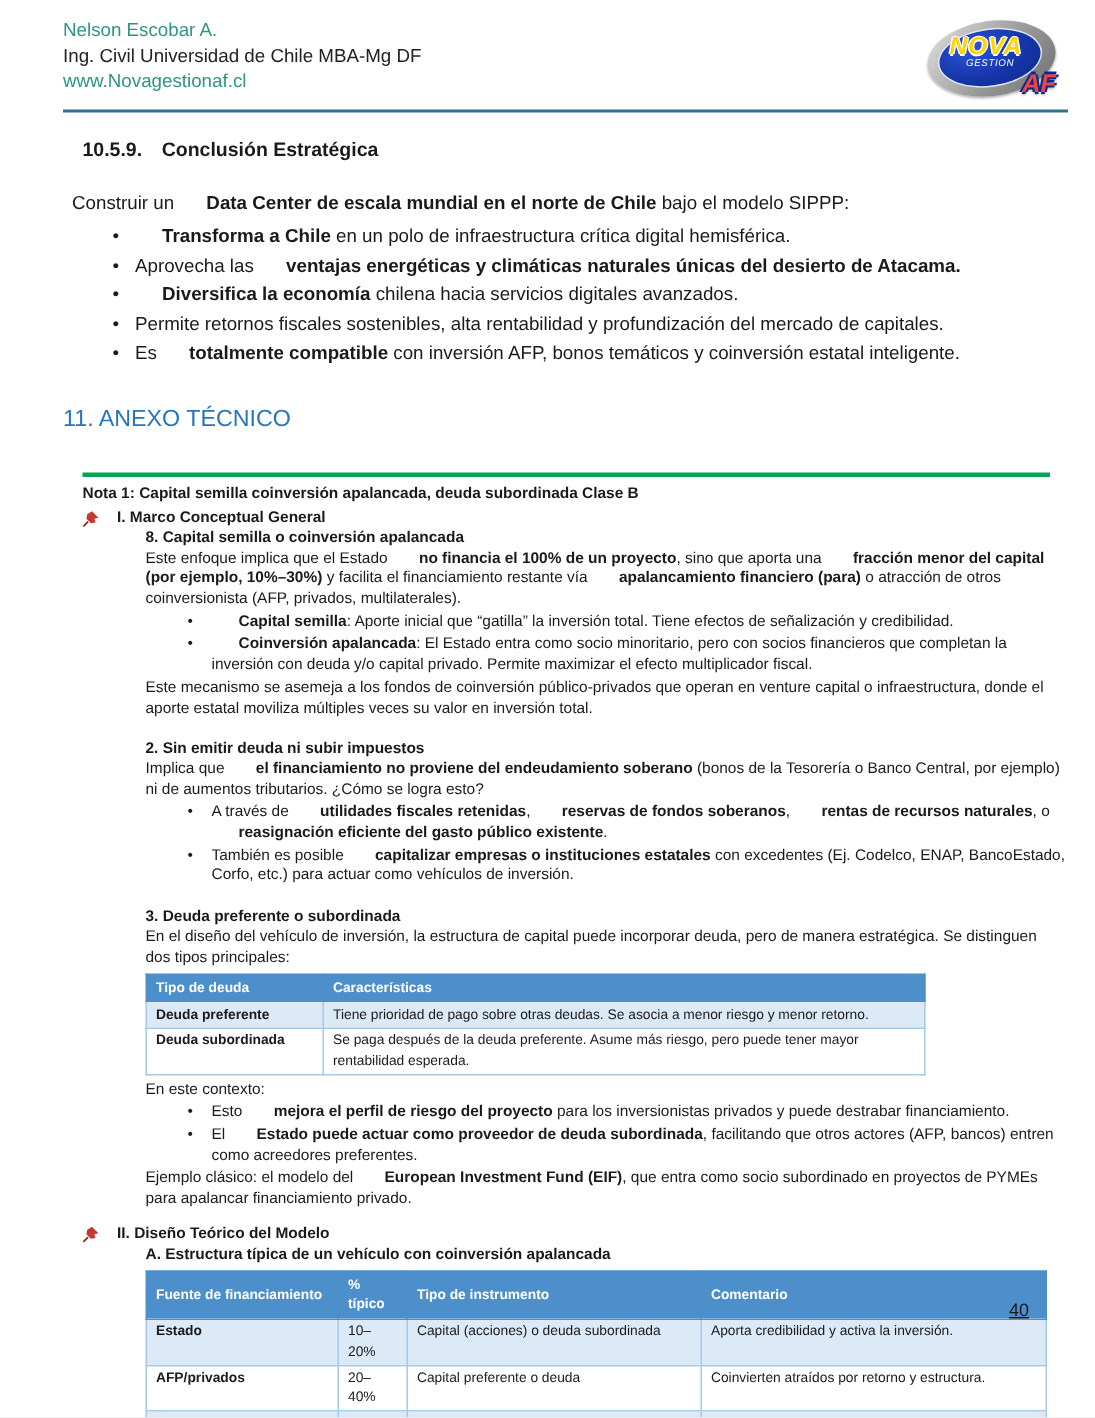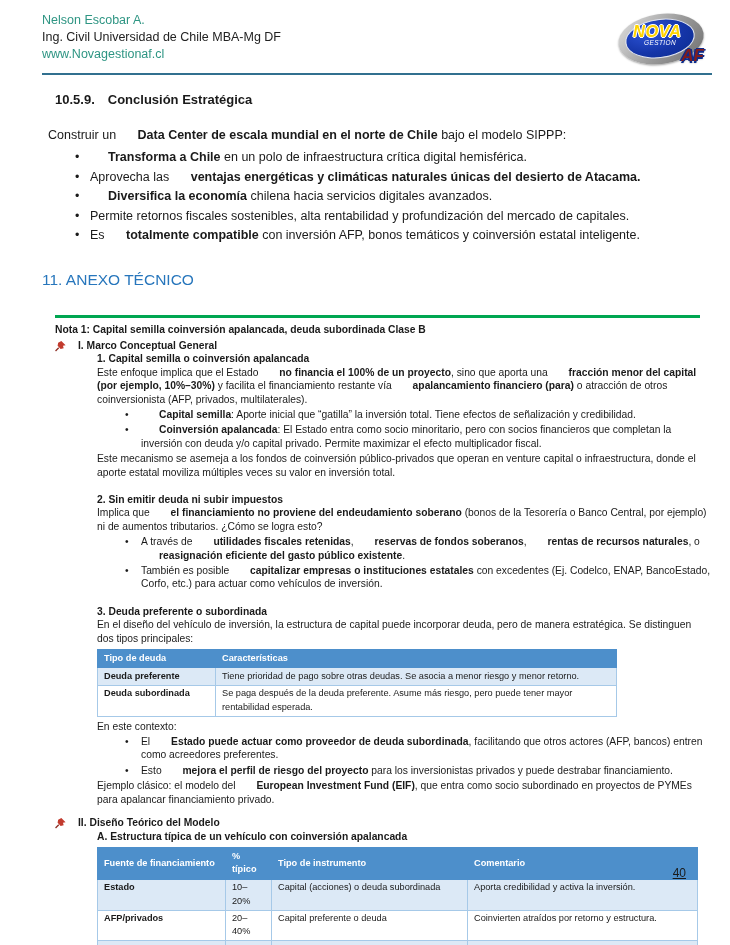--- a/index.html
+++ b/index.html
@@ -21,21 +21,21 @@
   .logo{position:relative;width:92px;height:56px;margin-right:2px;}
   .logo-ring{position:absolute;left:2px;top:2px;width:86px;height:50px;border-radius:50%;
              background:linear-gradient(135deg,#e2e2e2 0%,#9a9a9a 55%,#6f6f6f 100%);
              transform:rotate(-8deg);box-shadow:0 1px 2px rgba(0,0,0,.35);}
   .logo-blue{position:absolute;left:9px;top:7px;width:70px;height:39px;border-radius:50%;
              background:radial-gradient(ellipse at 35% 30%,#2d55d8 0%,#1535A8 55%,#0B2C8F 100%);
              transform:rotate(-8deg);border:1.5px solid #dfe4f2;}
   .logo-nova{position:absolute;left:17px;top:10px;font-size:16.5px;font-weight:bold;font-style:italic;
              color:#FFD400;letter-spacing:.5px;text-shadow:-1px 0 #fff,1px 0 #fff,0 -1px #fff,0 1px #fff;}
   .logo-gestion{position:absolute;left:28px;top:27px;font-size:6.5px;font-style:italic;color:#fff;letter-spacing:.4px;}
-  .logo-af{position:absolute;right:4px;bottom:2px;font-size:17px;font-weight:bold;font-style:italic;color:#7f1d1d;
+  .logo-af{position:absolute;right:4px;bottom:2px;font-size:17px;font-weight:bold;font-style:italic;color:#ef4444;
            text-shadow:-1.5px 0 #0B2C8F,1.5px 0 #0B2C8F,0 -1.5px #0B2C8F,0 1.5px #0B2C8F,0 2px 2px rgba(0,0,0,.4);}
   .header-rule{border:0;border-top:2px solid var(--header-rule);margin-top:5px;width:670px;}
   
   .sec-heading{margin:17px 0 0 13px;font-size:13px;font-weight:bold;}
   .sec-heading .num{margin-right:13px;}
   .concl{font-size:12.5px;}
   .concl-intro{margin:19px 0 0 6px;line-height:18px;}
   .concl-list{list-style:none;margin:4px 0 0 33px;}
   .concl-list li{position:relative;padding-left:15px;line-height:19.5px;}
   .concl-list li::before{content:"\2022";position:absolute;left:0;top:0;}
@@ -109,21 +109,21 @@
 
     <div class="part-heading">
       <svg class="pin" width="11" height="12" viewBox="0 0 16 16">
         <path d="M9.2 0.6 L15.4 6.8 L11.6 7.8 L12.6 11.4 L8.2 12.2 L3.8 7.8 L4.6 3.4 Z" fill="#C23B2E"></path>
         <path d="M5.4 10.6 L0.8 15.2" stroke="#8B2A20" stroke-width="1.8" fill="none"></path>
       </svg>
       <span>I. Marco Conceptual General</span>
     </div>
 
     <div class="indent">
-      <div class="sub-heading">1. Capital semilla o coinversión apalancada</div>
+      <div class="sub-heading">8. Capital semilla o coinversión apalancada</div>
       <p>Este enfoque implica que el Estado <b>no financia el 100% de un proyecto</b>, sino que aporta una <b>fracción menor del capital (por ejemplo, 10%–30%)</b> y facilita el financiamiento restante vía <b>apalancamiento financiero (para)</b> o atracción de otros coinversionista (AFP, privados, multilaterales).</p>
       <ul class="sub-list">
         <li><b>Capital semilla</b>: Aporte inicial que “gatilla” la inversión total. Tiene efectos de señalización y credibilidad.</li>
         <li><b>Coinversión apalancada</b>: El Estado entra como socio minoritario, pero con socios financieros que completan la inversión con deuda y/o capital privado. Permite maximizar el efecto multiplicador fiscal.</li>
       </ul>
       <p>Este mecanismo se asemeja a los fondos de coinversión público-privados que operan en venture capital o infraestructura, donde el aporte estatal moviliza múltiples veces su valor en inversión total.</p>
 
       <div class="sub-heading sp14">2. Sin emitir deuda ni subir impuestos</div>
       <p>Implica que <b>el financiamiento no proviene del endeudamiento soberano</b> (bonos de la Tesorería o Banco Central, por ejemplo) ni de aumentos tributarios. ¿Cómo se logra esto?</p>
       <ul class="sub-list">
@@ -152,22 +152,22 @@
           </tr>
           <tr>
             <td>Deuda subordinada</td>
             <td>Se paga después de la deuda preferente. Asume más riesgo, pero puede tener mayor rentabilidad esperada.</td>
           </tr>
         </tbody>
       </table>
 
       <p>En este contexto:</p>
       <ul class="sub-list">
+        <li>Esto <b>mejora el perfil de riesgo del proyecto</b> para los inversionistas privados y puede destrabar financiamiento.</li>
         <li>El <b>Estado puede actuar como proveedor de deuda subordinada</b>, facilitando que otros actores (AFP, bancos) entren como acreedores preferentes.</li>
-        <li>Esto <b>mejora el perfil de riesgo del proyecto</b> para los inversionistas privados y puede destrabar financiamiento.</li>
       </ul>
       <p>Ejemplo clásico: el modelo del <b>European Investment Fund (EIF)</b>, que entra como socio subordinado en proyectos de PYMEs para apalancar financiamiento privado.</p>
     </div>
 
     <div class="part-heading sp10">
       <svg class="pin" width="11" height="12" viewBox="0 0 16 16">
         <path d="M9.2 0.6 L15.4 6.8 L11.6 7.8 L12.6 11.4 L8.2 12.2 L3.8 7.8 L4.6 3.4 Z" fill="#C23B2E"></path>
         <path d="M5.4 10.6 L0.8 15.2" stroke="#8B2A20" stroke-width="1.8" fill="none"></path>
       </svg>
       <span>II. Diseño Teórico del Modelo</span>

